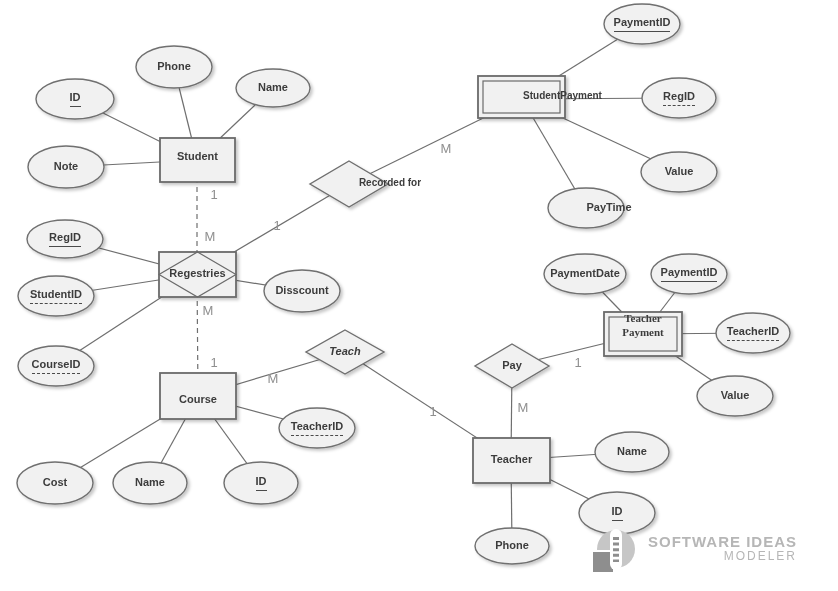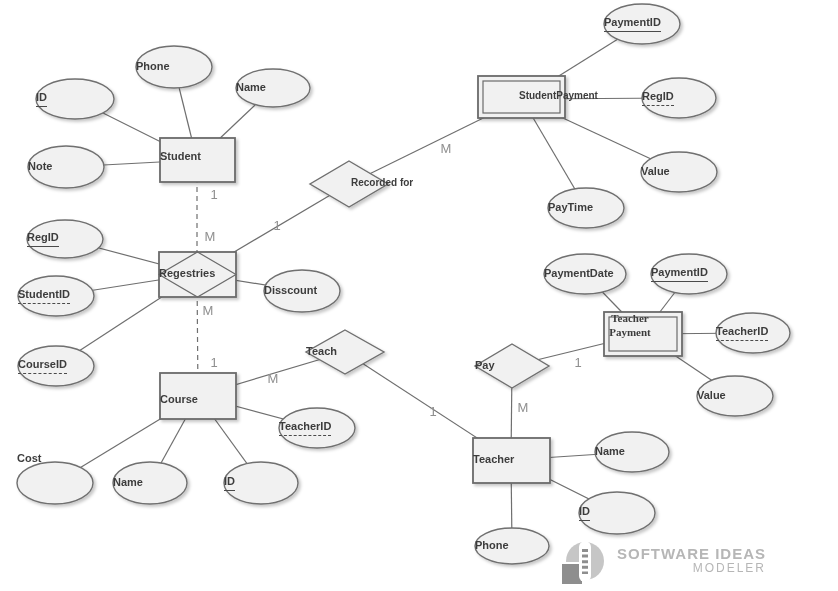--- a/index.html
+++ b/index.html
@@ -2,33 +2,33 @@
 <html><head>
 <meta charset="utf-8">
 <style>
   html,body { margin:0; padding:0; background:#ffffff; }
   .stage {
     position:relative; width:838px; height:591px; background:#ffffff;
     overflow:hidden; font-family:"Liberation Sans", sans-serif;
   }
   .stage svg.base { position:absolute; left:0; top:0; }
   .lbl {
-    position:absolute; display:flex; align-items:center; 
+    position:absolute; display:flex; align-items:center; justify-content:center;
     font-size:11px; font-weight:bold; color:#3c3c3c; text-align:center;
     line-height:1.25; pointer-events:none;
   }
   .lbl span { display:inline-block; padding-bottom:1px; }
   .key-solid  { border-bottom:1.5px solid #4a4a4a; }
   .key-dashed { border-bottom:1.5px dashed #4a4a4a; }
   .lbl.small { font-size:10px; white-space:nowrap;padding-left:41px; }
   .card {
     position:absolute; transform:translate(-50%,-50%);
     font-size:13px; font-weight:400; color:#8f8f8f; pointer-events:none;
   }
-  .wm { position:absolute; left:562px; top:529px; width:210px; height:46px;margin-top:12px; }
+  .wm { position:absolute; left:593px; top:529px; width:210px; height:46px; }
   .wm-logo { position:absolute; left:0; top:0; }
   .wm-text {
     position:absolute; left:46px; top:5px; width:158px; text-align:right;
     color:#b6b6b6; user-select:none;
   }
   .wm-brand   { font-size:15px; font-weight:bold; letter-spacing:1px; line-height:15px; }
   .wm-product { font-size:12px; font-weight:400; letter-spacing:2px; line-height:15px; }
 </style>
 </head>
 <body>
@@ -151,21 +151,21 @@
   <div class="lbl" style="left:604px;top:312px;width:78px;height:28px;font-family:Liberation Serif, serif;">
       <span style="width:52px;">Teacher Payment</span>
     </div>
   <div class="lbl" style="left:473px;top:438px;width:77px;height:45px;">
       <span>Teacher</span>
     </div>
 
   <div class="lbl small" style="left:310px;top:161px;width:78px;height:46px;">
       <span>Recorded for</span>
     </div>
-  <div class="lbl" style="left:306px;top:330px;width:78px;height:44px;">
+  <div class="lbl" style="left:306px;top:330px;width:78px;height:44px;font-style:italic;">
       <span>Teach</span>
     </div>
   <div class="lbl" style="left:475px;top:344px;width:74px;height:44px;">
       <span>Pay</span>
     </div>
 
   <div class="lbl" style="left:36px;top:79px;width:78px;height:40px;">
       <span class="key-solid">ID</span>
     </div>
   <div class="lbl" style="left:136px;top:46px;width:76px;height:42px;">
@@ -185,39 +185,39 @@
     </div>
   <div class="lbl" style="left:18px;top:276px;width:76px;height:40px;">
       <span class="key-dashed">StudentID</span>
     </div>
   <div class="lbl" style="left:264px;top:270px;width:76px;height:42px;">
       <span>Disscount</span>
     </div>
   <div class="lbl" style="left:279px;top:408px;width:76px;height:40px;">
       <span class="key-dashed">TeacherID</span>
     </div>
-  <div class="lbl" style="left:17px;top:438px;width:76px;height:42px;">
+  <div class="lbl" style="left:17px;top:462px;width:76px;height:42px;">
       <span>Cost</span>
     </div>
   <div class="lbl" style="left:113px;top:462px;width:74px;height:42px;">
       <span>Name</span>
     </div>
   <div class="lbl" style="left:224px;top:462px;width:74px;height:42px;">
       <span class="key-solid">ID</span>
     </div>
   <div class="lbl" style="left:604px;top:4px;width:76px;height:40px;">
       <span class="key-solid">PaymentID</span>
     </div>
   <div class="lbl" style="left:642px;top:78px;width:74px;height:40px;">
       <span class="key-dashed">RegID</span>
     </div>
   <div class="lbl" style="left:641px;top:152px;width:76px;height:40px;">
       <span>Value</span>
     </div>
-  <div class="lbl" style="left:548px;top:188px;width:76px;height:40px;">
+  <div class="lbl" style="left:571px;top:188px;width:76px;height:40px;">
       <span>PayTime</span>
     </div>
   <div class="lbl" style="left:544px;top:254px;width:82px;height:40px;">
       <span>PaymentDate</span>
     </div>
   <div class="lbl" style="left:651px;top:254px;width:76px;height:40px;">
       <span class="key-solid">PaymentID</span>
     </div>
   <div class="lbl" style="left:716px;top:313px;width:74px;height:40px;">
       <span class="key-dashed">TeacherID</span>

